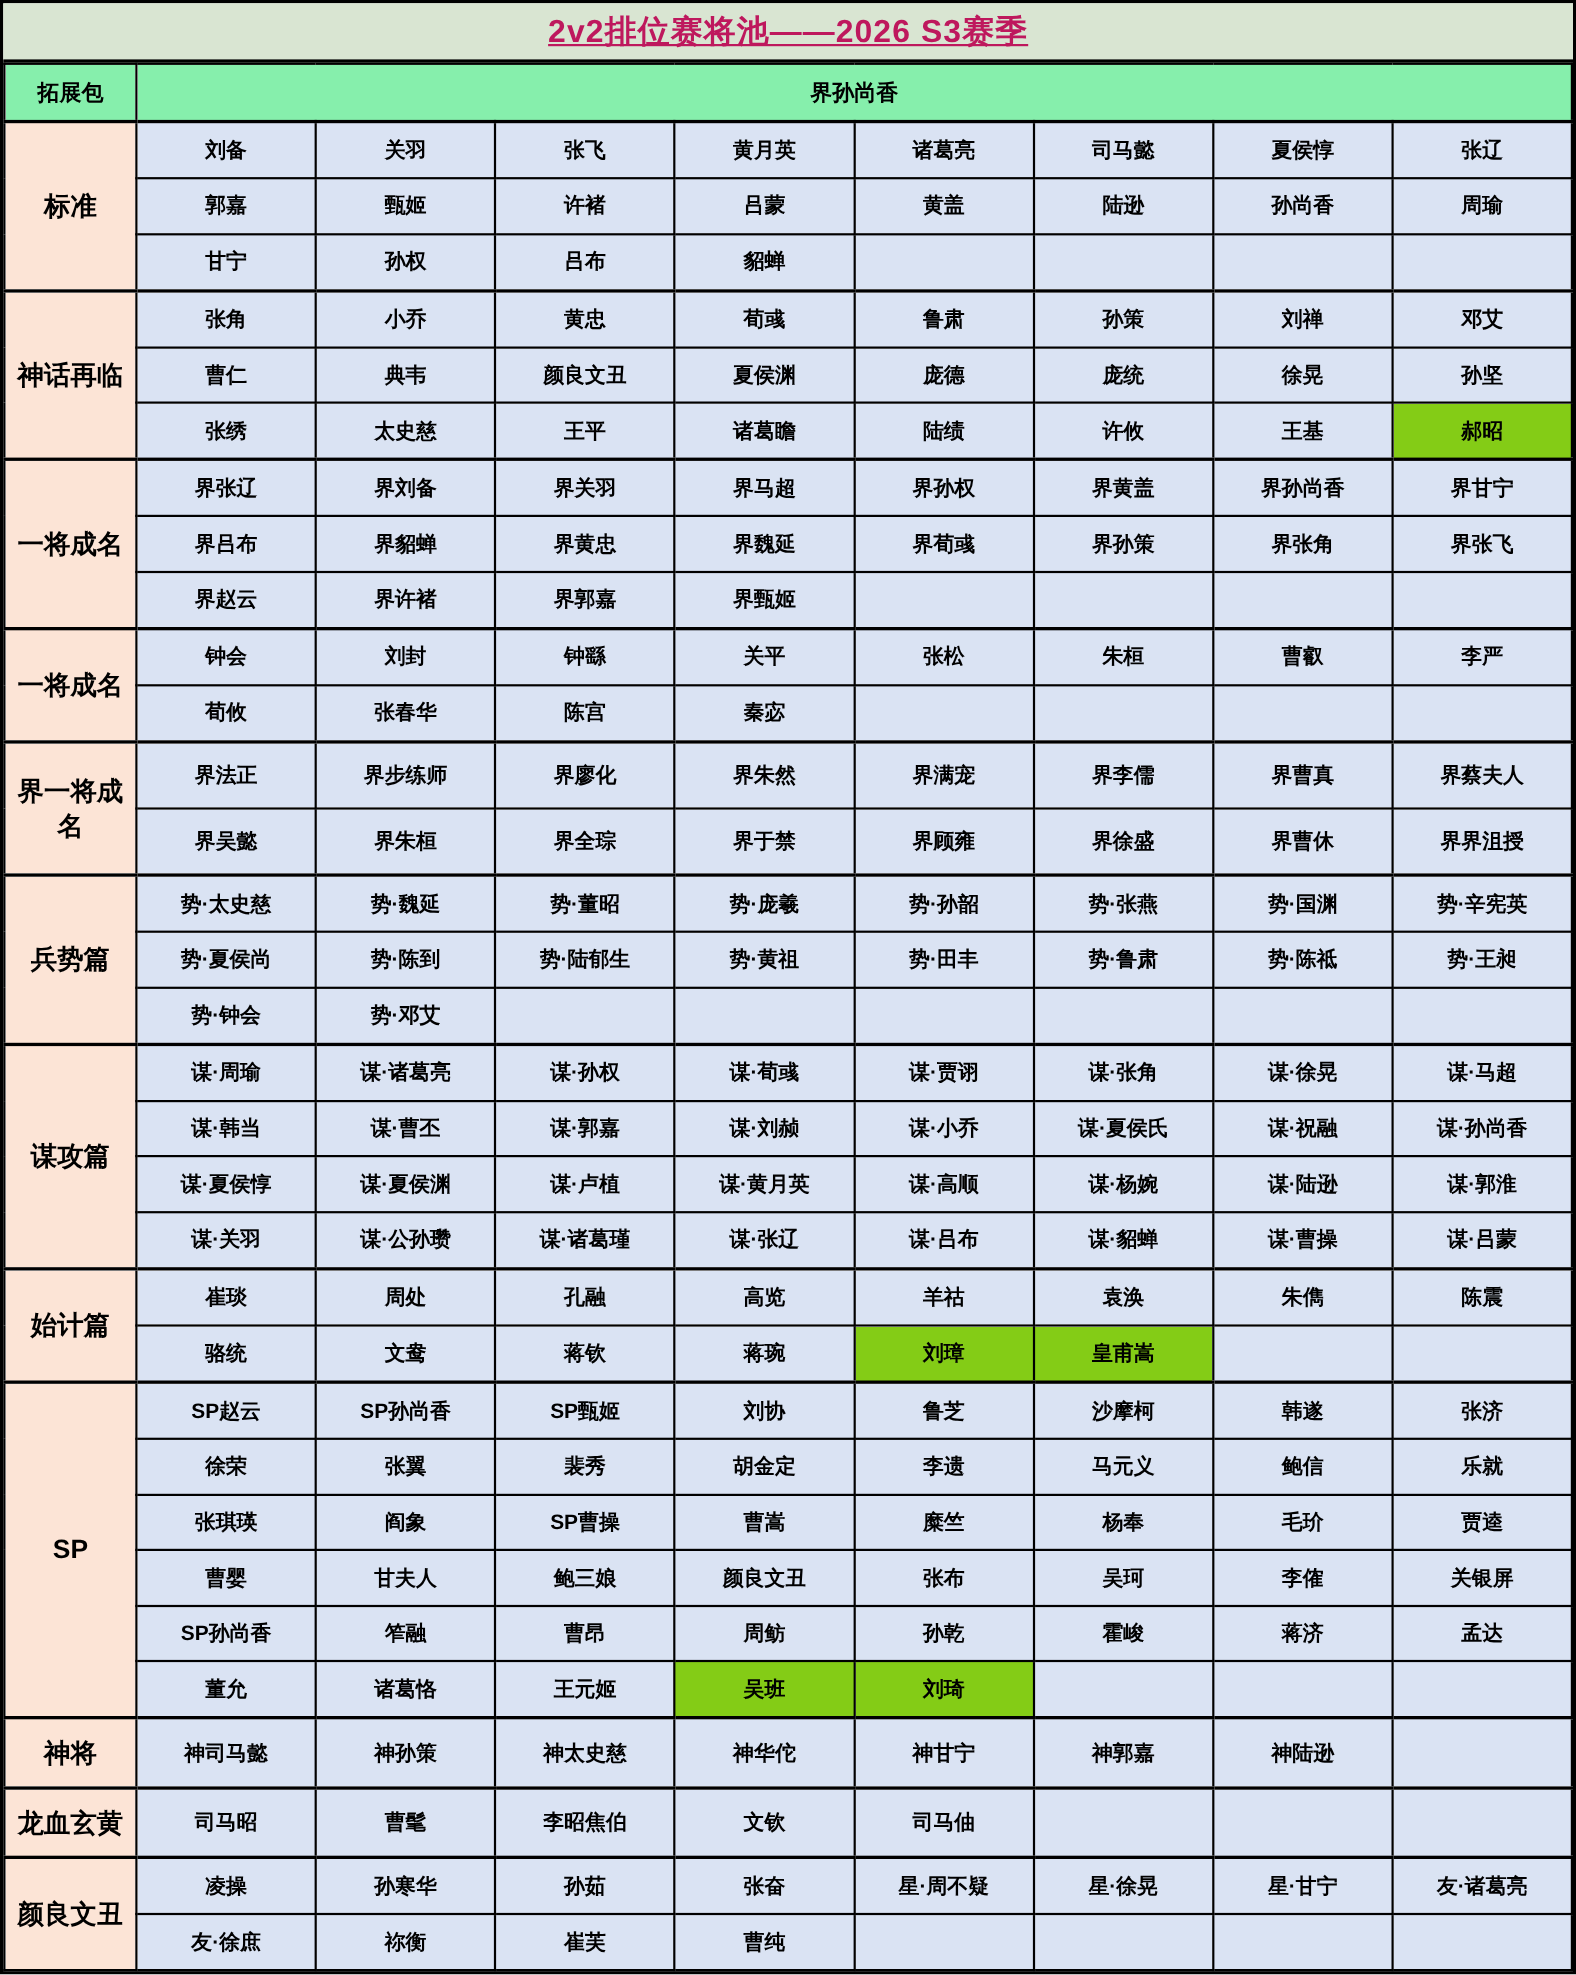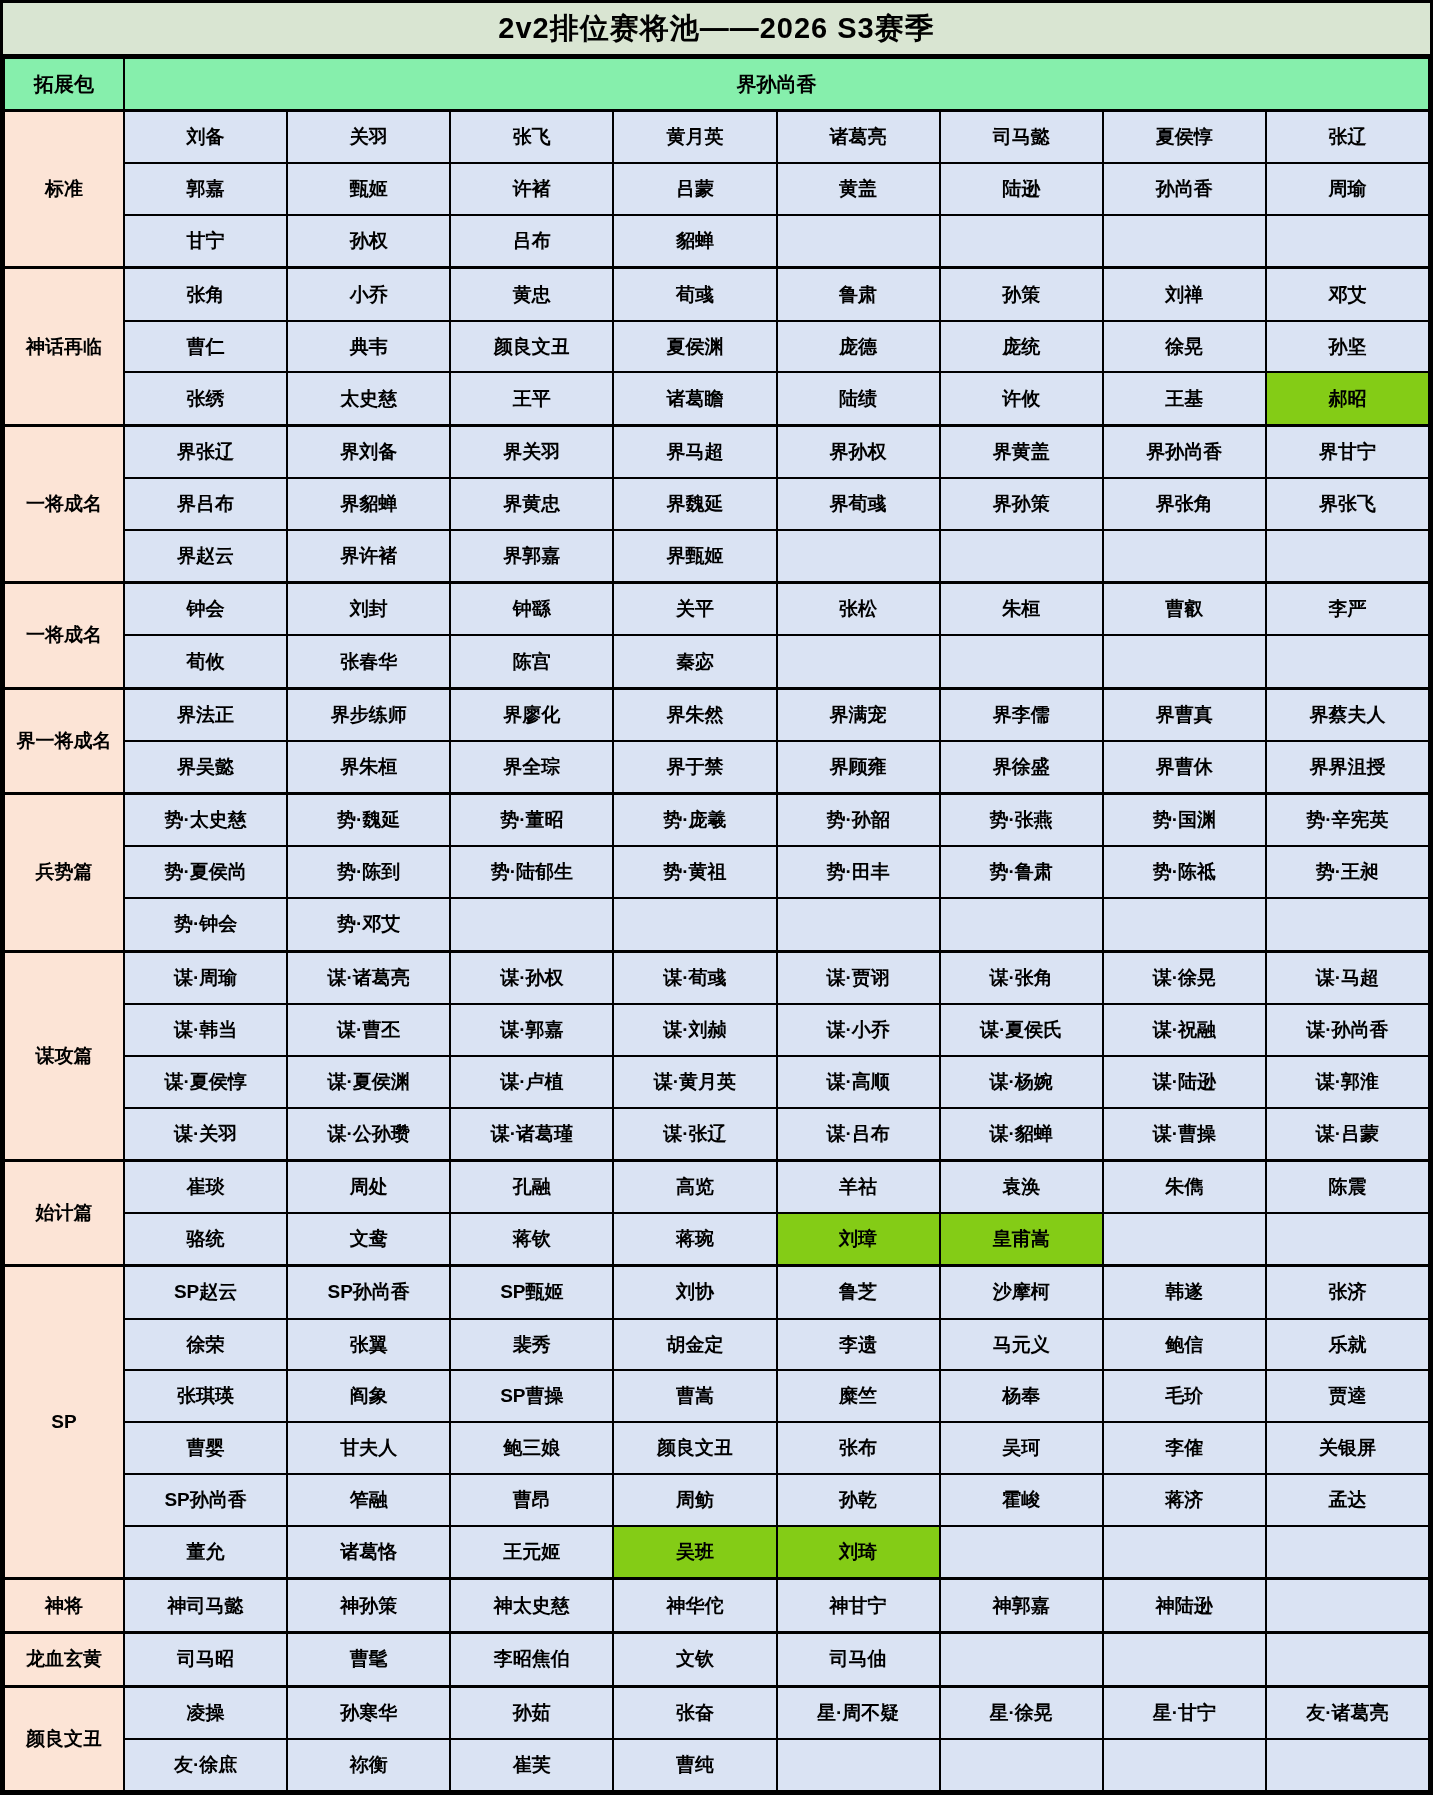--- a/index.html
+++ b/index.html
@@ -5,38 +5,39 @@
   html,body{margin:0;padding:0;background:#fff;}
   .sheet{
     width:1433px;height:1795px;box-sizing:border-box;
     font-family:"Liberation Sans",sans-serif;
     border:3px solid #000;background:#fff;
     display:flex;flex-direction:column;
   }
   .title-bar{
     height:54px;flex:0 0 54px;background:#d9e5d2;
     display:flex;align-items:center;justify-content:center;
-    font-size:29px;font-weight:bold;color:#000000;
+    font-size:29px;font-weight:bold;color:#be185d;
     border-bottom:3px solid #000;box-sizing:border-box;
     letter-spacing:1px;
+    text-decoration:underline;
   }
   table.pool{
     flex:1 1 auto;width:100%;height:1738px;
     border-collapse:collapse;table-layout:fixed;
   }
   table.pool th, table.pool td{
     border:2px solid #000;text-align:center;vertical-align:middle;
     padding:0 2px;overflow:hidden;color:#000;
   }
   table.pool th{
     background:#86efac;font-size:20px;font-weight:bold;
     height:50px;border-bottom:3px solid #000;
   }
   td.section{
-    background:#fce4d6;font-size:19px;font-weight:bold;
+    background:#fce4d6;font-size:24px;font-weight:bold;
   }
   td.cell{
     background:#dae3f3;font-size:19px;font-weight:bold;
   }
   td.cell.hl{background:#84cc16;}
   tr.section-start td{border-top:3px solid #000;}
 </style>
 </head>
 <body>
 

